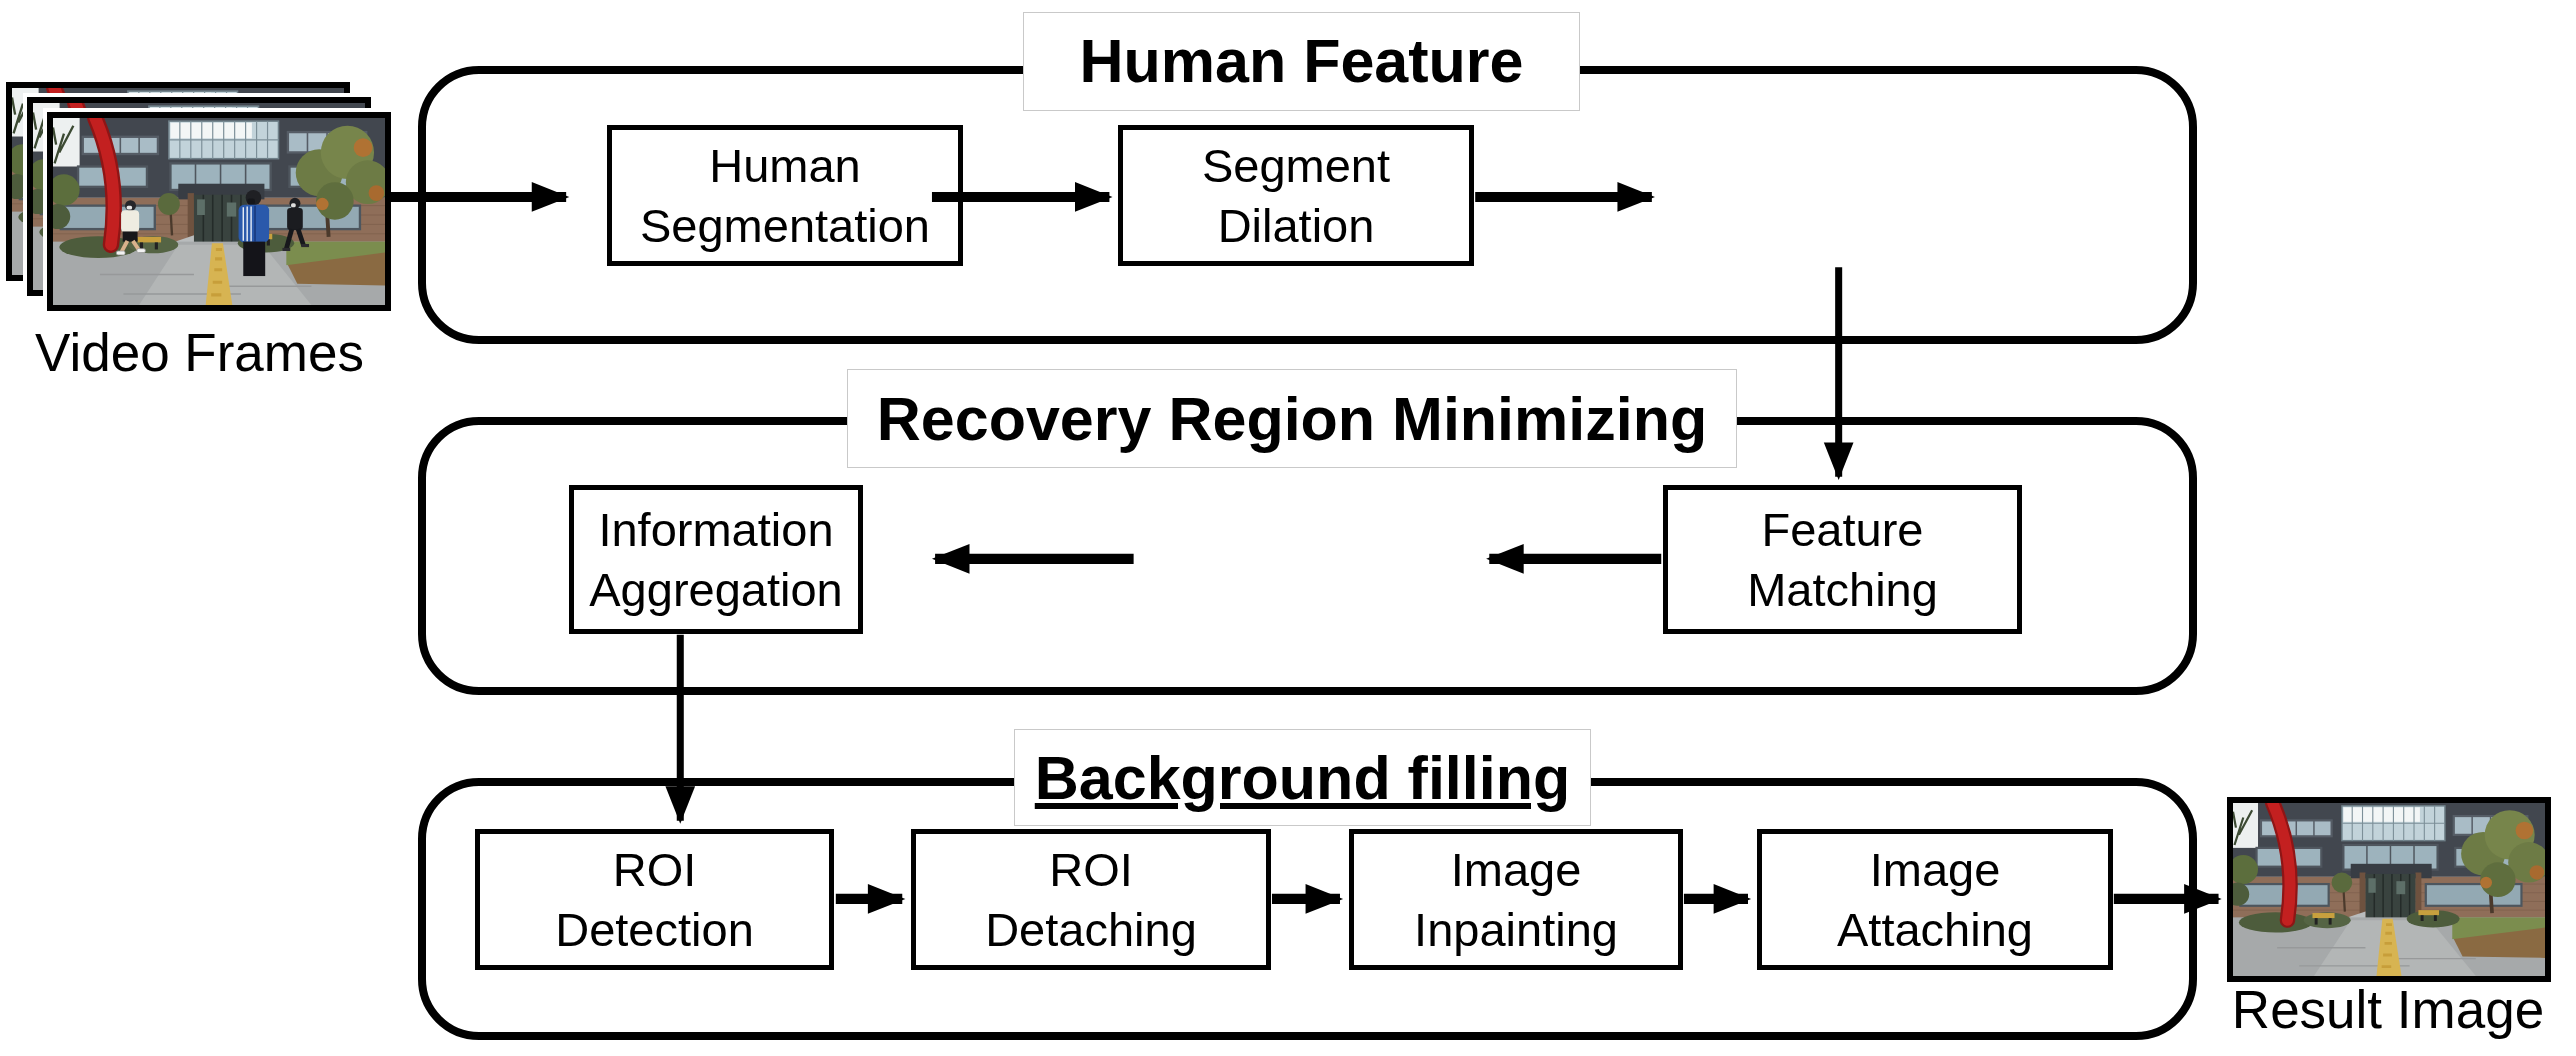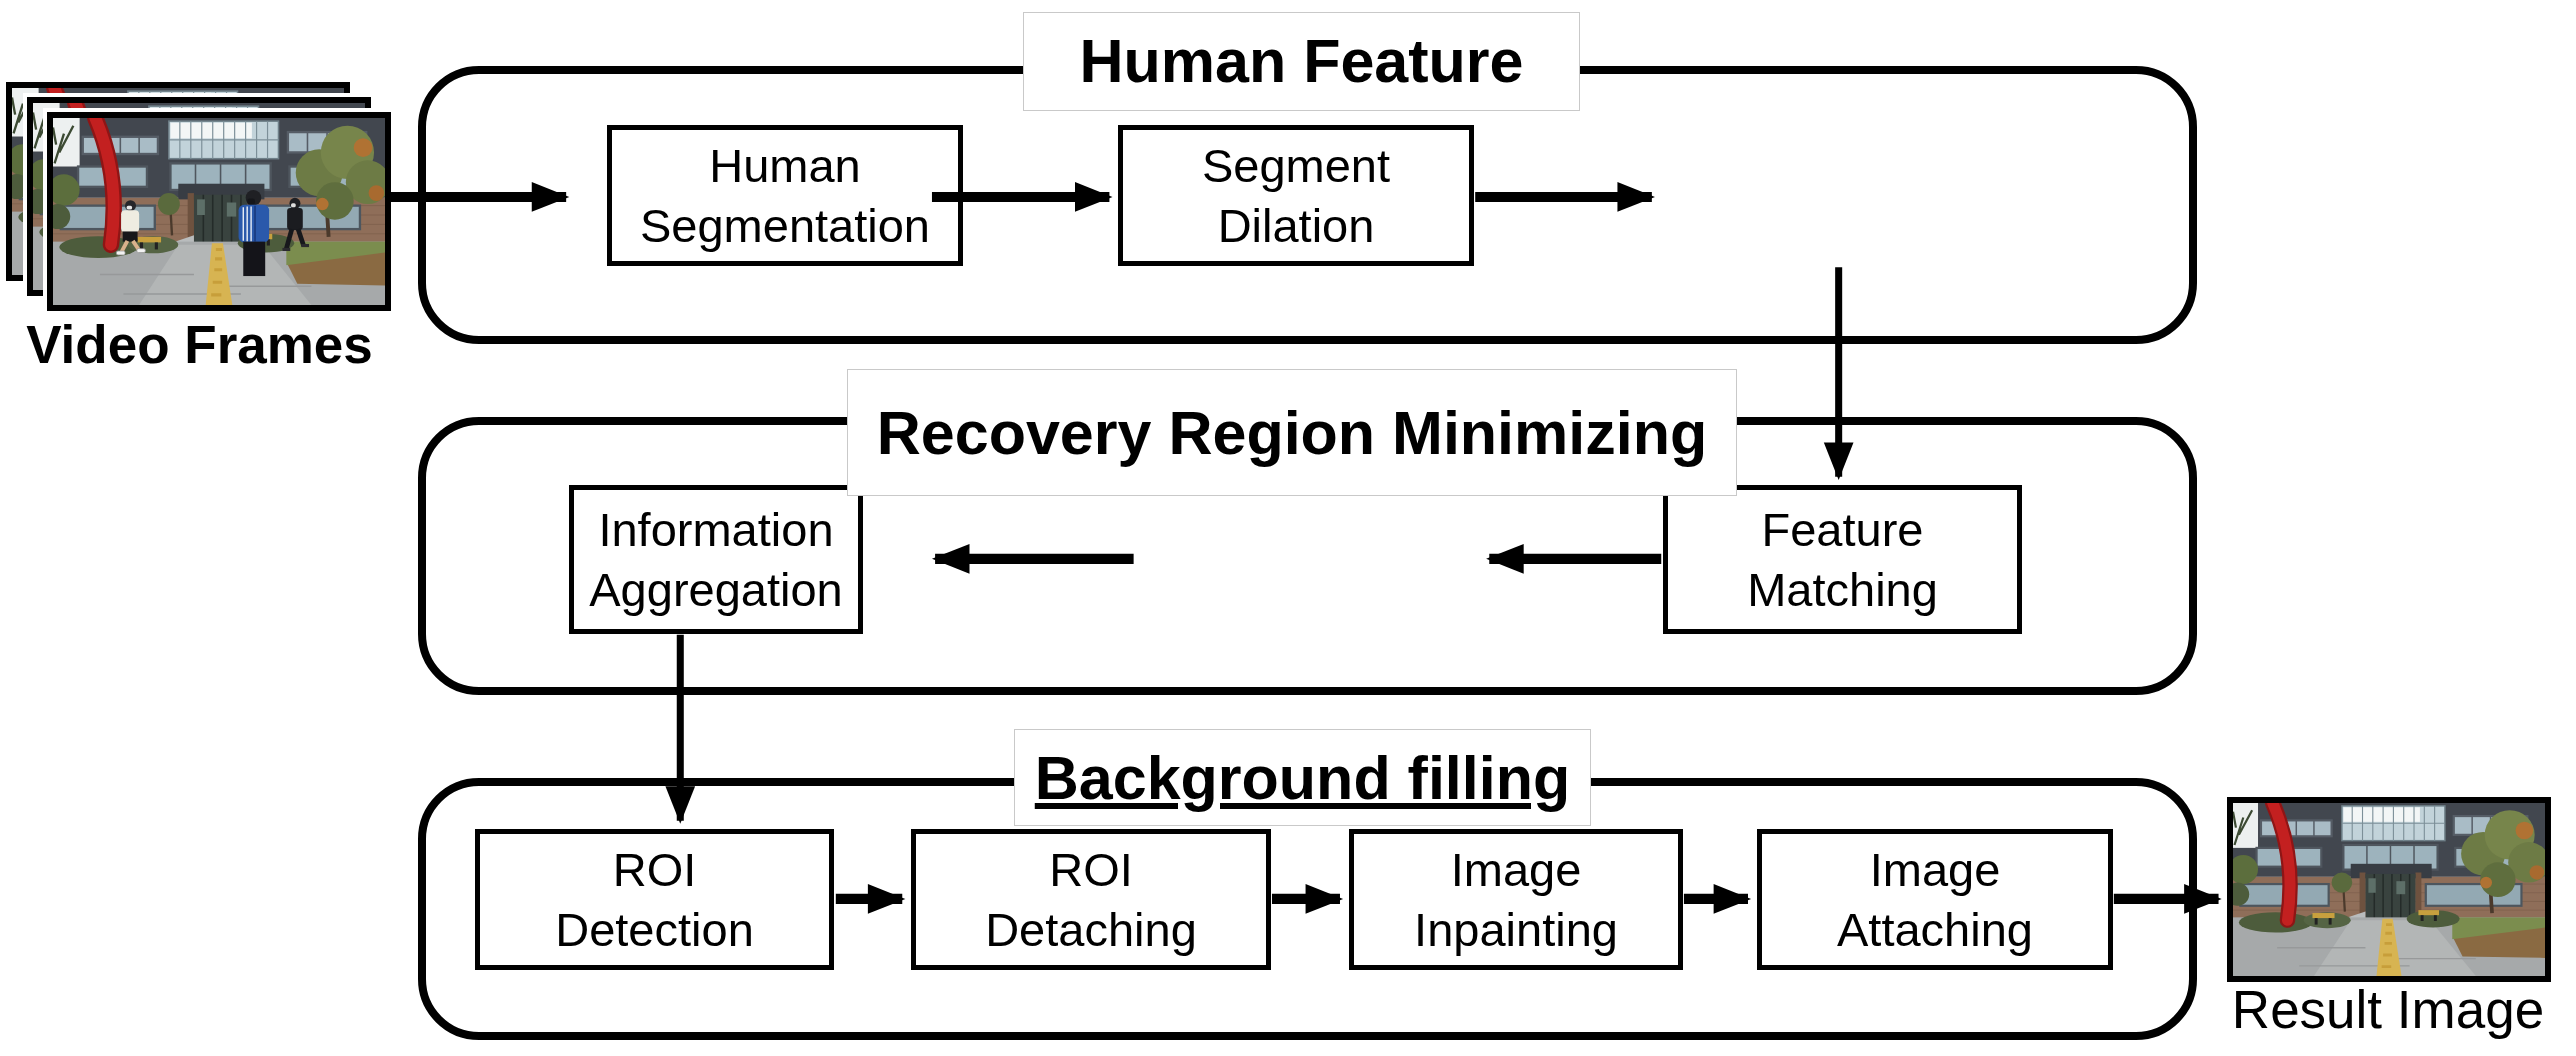--- a/index.html
+++ b/index.html
@@ -158,28 +158,28 @@
         <use href="#scene-bg"></use>
         <use href="#scene-people"></use>
       </svg>
   </div>
   <div class="frame z-f1" style="left:47px;top:112px;width:344px;height:199px;">
     <svg viewBox="0 0 424 239" preserveAspectRatio="none">
         <use href="#scene-bg"></use>
         <use href="#scene-people"></use>
       </svg>
   </div>
-  <div class="photo-label" style="left:19.5px;top:314px;width:360px;font-weight:bold;">Video Frames</div>
+  <div class="photo-label" style="left:19.5px;top:322px;width:360px;">Video Frames</div>
 
   <div class="stage-container" style="left:418px;top:66px;width:1779px;height:278px;"></div>
   <div class="stage-container" style="left:418px;top:417px;width:1779px;height:278px;"></div>
   <div class="stage-container" style="left:418px;top:778px;width:1779px;height:262px;"></div>
 
   <div class="title-plate" style="left:1023px;top:11.7px;width:557px;height:99px;">Human Feature</div>
-  <div class="title-plate" style="left:847px;top:369px;width:890px;height:127px;">Recovery Region Minimizing</div>
+  <div class="title-plate" style="left:847px;top:369px;width:890px;height:99px;">Recovery Region Minimizing</div>
   <div class="title-plate" style="left:1014px;top:729px;width:577px;height:97px;text-decoration:underline;">Background filling</div>
 
   <div class="node" style="left:575px;top:125px;width:356px;height:141px;margin-left:32px;">Human
 Segmentation</div>
   <div class="node" style="left:1118px;top:125px;width:356px;height:141px;">Segment
 Dilation</div>
 
   <div class="node" style="left:569px;top:485px;width:294px;height:149px;">Information
 Aggregation</div>
   <div class="node" style="left:1663px;top:485px;width:359px;height:149px;">Feature

